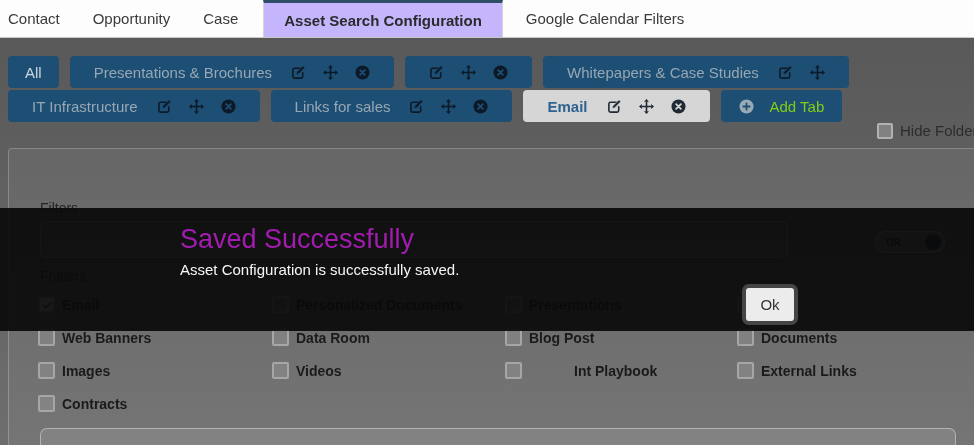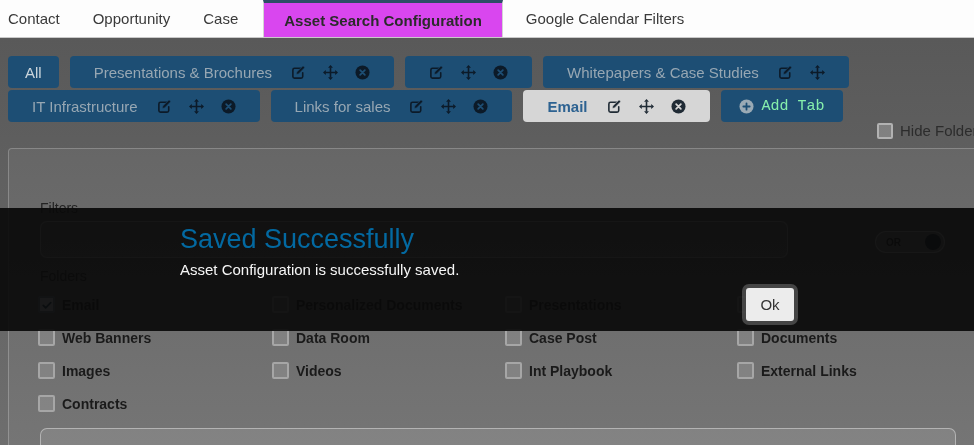--- a/index.html
+++ b/index.html
@@ -7,41 +7,41 @@
   body { font-family:"Liberation Sans", sans-serif; position:relative; background:#fff; }
   .screen { position:absolute; left:0; top:0; width:974px; height:445px; overflow:hidden; }
 
   
   .topbar { position:absolute; left:0; top:0; width:974px; height:38px; background:#fdfdfd;
             border-bottom:1px solid #c9c9c9; display:flex; align-items:stretch; z-index:5; }
   .ttab { display:flex; align-items:center; padding:0 12px; margin-left:9px; font-size:15px;
           color:#3a3a3a; white-space:nowrap; cursor:pointer; }
   .ttab:first-child { margin-left:0; padding-left:8px; }
   .ttab.active { border:1px solid #d4d4d4; border-top:3px solid #2d4e66; border-bottom:none;
-                 background:#d946ef; font-weight:bold; color:#2b2b2b; padding:0 20px; margin-left:13px; margin-right:2px; }
+                 background:#c4b5fd; font-weight:bold; color:#2b2b2b; padding:0 20px; margin-left:13px; margin-right:2px; }
 
   
   .stage { position:absolute; left:0; top:38px; width:974px; height:407px;
            background:linear-gradient(180deg,#595959 0%,#626262 45%,#6e6e6e 100%); }
 
   
   .pillrow { position:absolute; left:8px; display:flex; z-index:10; }
   .pillrow.r1 { top:56px; } .pillrow.r2 { top:90px; }
   .pill { display:inline-flex; align-items:center; height:32px; border-radius:4px;
           background:#1d4e74; color:#0c1a28; --cut:#1d4e74; margin-right:11px; padding:0 24px; cursor:pointer; }
   .plabel { color:#97a7b3; font-size:15px; margin-right:19px; white-space:nowrap; }
   .picon { width:15px; height:15px; display:flex; align-items:center; }
   .picon + .picon { margin-left:17px; }
   .picon svg { width:15px; height:15px; }
   .pill.simple { padding:0 17px; }
   .pill.simple .plabel { margin-right:0; color:#ccd6dd; }
   .pill.selected { background:#d6d6d6; --cut:#d6d6d6; color:#202b35; }
   .pill.selected .plabel { color:#2d6291; font-weight:bold; }
   .pill.add { padding:0 18px; color:#9aaab5; }
-  .pill.add .plabel { margin:0 0 0 8px; color:#86efac;font-family:Liberation Mono, monospace; }
+  .pill.add .plabel { margin:0 0 0 16px; color:#84cc16; }
 
   
   .hidefolders { position:absolute; left:877px; top:122px; display:flex; align-items:center; z-index:10; cursor:pointer; }
   .hf-box { width:16px; height:16px; border:2px solid #b2b2b2; border-radius:2px; background:rgba(255,255,255,0.22); }
   .hf-label { margin-left:7px; font-size:15px; color:#2c2c2c; white-space:nowrap; }
 
   
   .panel { position:absolute; left:8px; top:148px; width:982px; height:420px;
            border:1px solid rgba(255,255,255,0.22); border-radius:4px;
            background:rgba(255,255,255,0.05); z-index:1; }
@@ -64,21 +64,21 @@
   .cb svg { width:12px; height:12px; }
   .fitem.checked .cb { background:#dde2e6; border-color:#80909e; }
   .flabel { margin-left:7px; font-size:14px; font-weight:bold; color:#1a1a1a; white-space:nowrap; }
 
   .bottombox { position:absolute; left:40px; top:428px; width:916px; height:42px; z-index:2;
                border:1px solid rgba(255,255,255,0.40); border-radius:7px; background:rgba(255,255,255,0.10); }
 
   
   .band { position:absolute; left:0; top:208px; width:974px; height:123px;
           background:rgba(10,10,10,0.93); z-index:40; }
-  .mtitle { position:absolute; left:180px; top:224px; font-size:27px; color:#0369a1; z-index:41; white-space:nowrap; }
+  .mtitle { position:absolute; left:180px; top:224px; font-size:27px; color:#a21caf; z-index:41; white-space:nowrap; }
   .mmsg { position:absolute; left:180px; top:261px; font-size:15px; color:#f6f6f6; z-index:41; white-space:nowrap;text-align:right; }
   .okbtn { position:absolute; left:746px; top:288px; width:48px; height:33px; z-index:41;
            background:#ececec; border:none; border-radius:3px; font-family:inherit;
            font-weight:normal; font-size:15px; color:#333; cursor:pointer;
            box-shadow:0 0 0 4px rgba(165,165,165,0.35); }
   .defs { position:absolute; width:0; height:0; overflow:hidden; }
 </style>
 </head>
 <body>
 
@@ -276,36 +276,36 @@
   <div class="fitem" style="left:38px; top:329px;">
     <span class="cb"></span>
     <span class="flabel">Web Banners</span>
   </div>
   <div class="fitem" style="left:272px; top:329px;">
     <span class="cb"></span>
     <span class="flabel">Data Room</span>
   </div>
   <div class="fitem" style="left:505px; top:329px;">
     <span class="cb"></span>
-    <span class="flabel">Case Post</span>
+    <span class="flabel">Blog Post</span>
   </div>
   <div class="fitem" style="left:737px; top:329px;">
     <span class="cb"></span>
     <span class="flabel">Documents</span>
   </div>
 
   <div class="fitem" style="left:38px; top:362px;">
     <span class="cb"></span>
     <span class="flabel">Images</span>
   </div>
   <div class="fitem" style="left:272px; top:362px;">
     <span class="cb"></span>
     <span class="flabel">Videos</span>
   </div>
-  <div class="fitem" style="left:505px; top:362px;">
+  <div class="fitem" style="left:505px; top:362px;gap:45px;">
     <span class="cb"></span>
     <span class="flabel">Int Playbook</span>
   </div>
   <div class="fitem" style="left:737px; top:362px;">
     <span class="cb"></span>
     <span class="flabel">External Links</span>
   </div>
 
   <div class="fitem" style="left:38px; top:395px;">
     <span class="cb"></span>

